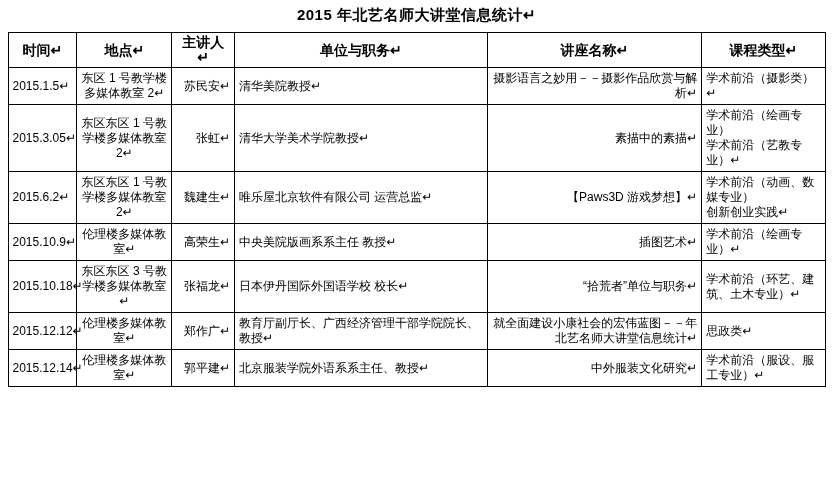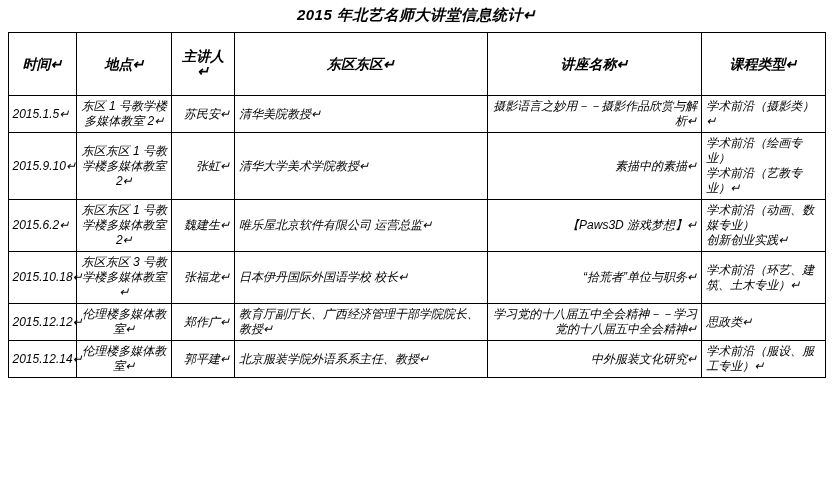--- a/index.html
+++ b/index.html
@@ -13,21 +13,20 @@
     font-family: "Liberation Sans", sans-serif;
     color: #000000;
     overflow: hidden;
   }
   .page {
     width: 833px;
     height: 386px;
     position: relative;
     box-sizing: border-box;
     padding: 0;
-    font-style: italic;
   }
   .doc-title {
     text-align: center;
     font-weight: bold;
     font-size: 15px;
     padding: 6px 0 7px 0;
     letter-spacing: 0.5px;
   }
   table.info-table {
     border-collapse: collapse;
@@ -41,21 +40,21 @@
     font-size: 12px;
     vertical-align: middle;
     padding: 3px 4px;
     line-height: 15px;
   }
   table.info-table th {
     font-weight: bold;
     font-size: 14px;
     text-align: center;
     height: 22px;
-    padding: 16px 4px;
+    padding: 2px 4px;
   }
   td.c-time {
     text-align: left;
     font-size: 11.5px;
   }
   td.c-place {
     text-align: center;
     font-size: 11.5px;
   }
   td.c-speaker {
@@ -95,66 +94,74 @@
       <col class="col-speaker">
       <col class="col-unit">
       <col class="col-lecture">
       <col class="col-type">
     </colgroup>
     <thead>
       <tr>
         <th>时间↵</th>
         <th>地点↵</th>
         <th>主讲人↵</th>
-        <th>东区东区↵</th>
+        <th>单位与职务↵</th>
         <th>讲座名称↵</th>
         <th>课程类型↵</th>
       </tr>
     </thead>
     <tbody>
       <tr>
         <td class="c-time">2015.1.5↵</td>
         <td class="c-place">东区 1 号教学楼多媒体教室 2↵</td>
         <td class="c-speaker">苏民安↵</td>
         <td class="c-unit">清华美院教授↵</td>
         <td class="c-lecture">摄影语言之妙用－－摄影作品欣赏与解析↵</td>
         <td class="c-type">学术前沿（摄影类）↵</td>
       </tr>
       <tr>
-        <td class="c-time">2015.9.10↵</td>
+        <td class="c-time">2015.3.05↵</td>
         <td class="c-place">东区东区 1 号教学楼多媒体教室 2↵</td>
         <td class="c-speaker">张虹↵</td>
         <td class="c-unit">清华大学美术学院教授↵</td>
         <td class="c-lecture">素描中的素描↵</td>
         <td class="c-type" style="white-space:pre-line;">学术前沿（绘画专业）
 学术前沿（艺教专业）↵</td>
       </tr>
       <tr>
         <td class="c-time">2015.6.2↵</td>
         <td class="c-place">东区东区 1 号教学楼多媒体教室 2↵</td>
         <td class="c-speaker">魏建生↵</td>
         <td class="c-unit">唯乐屋北京软件有限公司 运营总监↵</td>
         <td class="c-lecture">【Paws3D 游戏梦想】↵</td>
         <td class="c-type" style="white-space:pre-line;">学术前沿（动画、数媒专业）
 创新创业实践↵</td>
       </tr>
       <tr>
+        <td class="c-time">2015.10.9↵</td>
+        <td class="c-place">伦理楼多媒体教室↵</td>
+        <td class="c-speaker">高荣生↵</td>
+        <td class="c-unit">中央美院版画系系主任 教授↵</td>
+        <td class="c-lecture">插图艺术↵</td>
+        <td class="c-type">学术前沿（绘画专业）↵</td>
+      </tr>
+      <tr>
         <td class="c-time">2015.10.18↵</td>
         <td class="c-place">东区东区 3 号教学楼多媒体教室↵</td>
         <td class="c-speaker">张福龙↵</td>
         <td class="c-unit">日本伊丹国际外国语学校  校长↵</td>
         <td class="c-lecture">“拾荒者”单位与职务↵</td>
         <td class="c-type">学术前沿（环艺、建筑、土木专业）↵</td>
       </tr>
       <tr>
         <td class="c-time">2015.12.12↵</td>
         <td class="c-place">伦理楼多媒体教室↵</td>
         <td class="c-speaker">郑作广↵</td>
         <td class="c-unit">教育厅副厅长、广西经济管理干部学院院长、教授↵</td>
-        <td class="c-lecture">学习党的十八届五中全会精神－－学习党的十八届五中全会精神↵</td>
+        <td class="c-lecture">就全面建设小康社会的宏伟蓝图－－年北艺名师大讲堂信息统计↵</td>
         <td class="c-type">思政类↵</td>
       </tr>
       <tr>
         <td class="c-time">2015.12.14↵</td>
         <td class="c-place">伦理楼多媒体教室↵</td>
         <td class="c-speaker">郭平建↵</td>
         <td class="c-unit">北京服装学院外语系系主任、教授↵</td>
         <td class="c-lecture">中外服装文化研究↵</td>
         <td class="c-type">学术前沿（服设、服工专业）↵</td>
       </tr>

